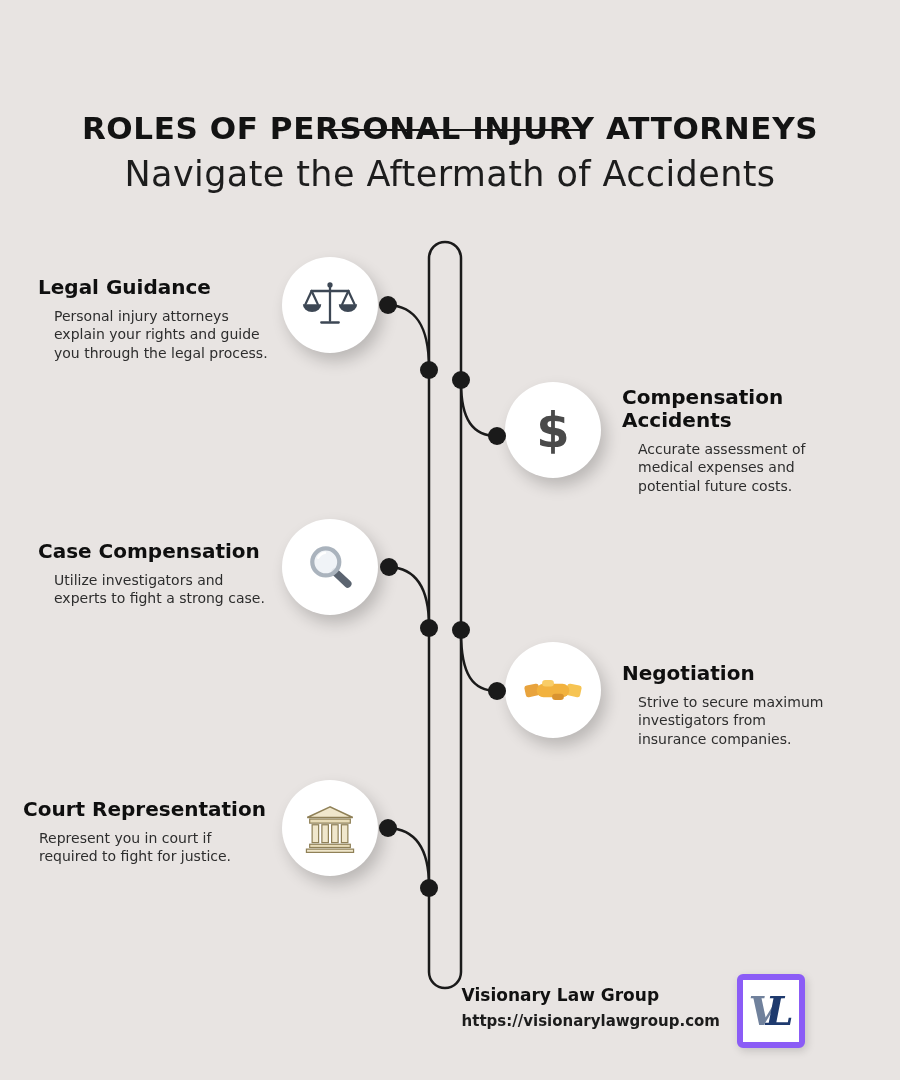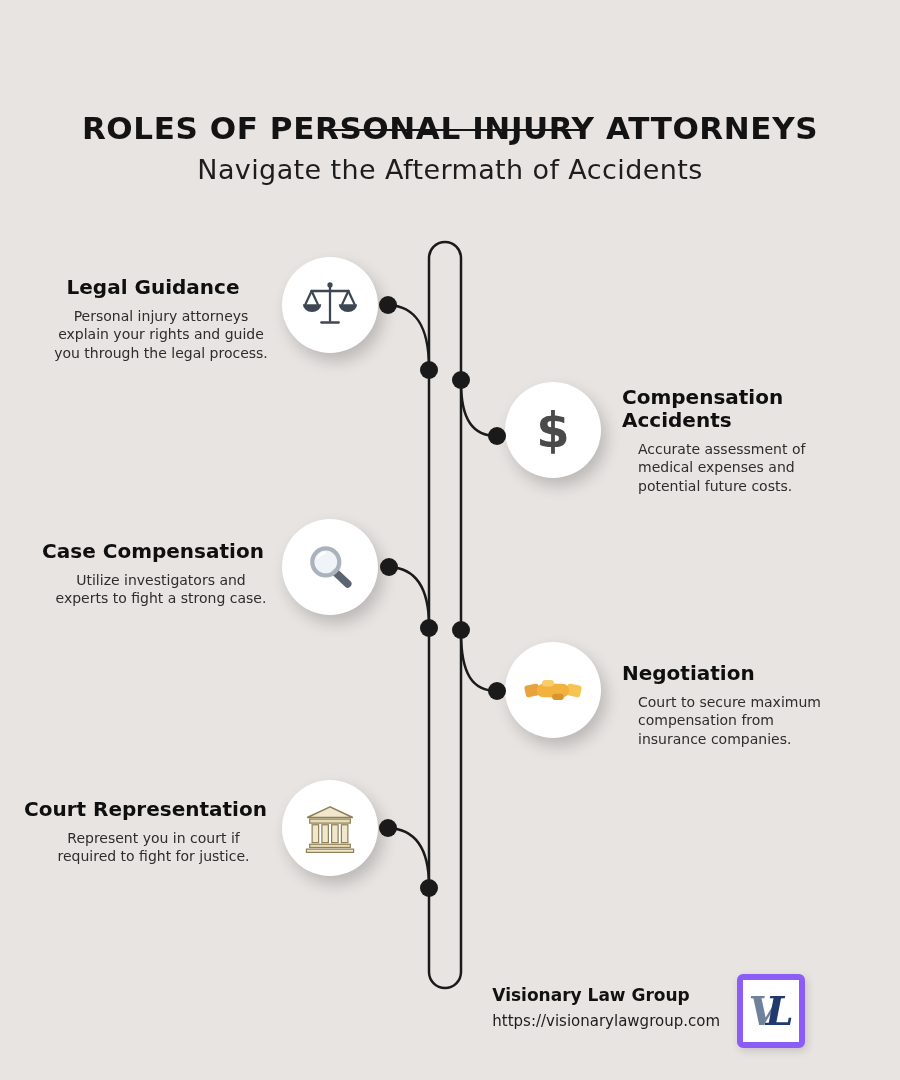--- a/index.html
+++ b/index.html
@@ -14,25 +14,25 @@
     position:absolute; top:68px; left:0; width:100%;
     text-align:center; font-size:31px; font-weight:800;
     letter-spacing:0.6px; color:#131313;margin-top:42px;
   }
   .divider {
     position:absolute; top:129px; left:318px; width:264px; height:2px;
     background:#141414;
   }
   .subtitle {
     position:absolute; top:154px; left:0; width:100%;
-    text-align:center; font-size:27px; font-weight:400; color:#1d1d1d;
+    text-align:center; font-size:35px; font-weight:400; color:#1d1d1d;
     letter-spacing:0.4px;
   }
   .item-text { position:absolute; }
-  .item-text.left  { text-align:center; }
+  .item-text.left  { text-align:left; }
   .item-text.right { text-align:left; }
   .item-title {
     font-size:20px; font-weight:700; color:#0f0f0f; line-height:1.15;
     margin-bottom:8px;
   }
   .item-desc {
     font-size:14px; line-height:1.32; color:#2d2d2d;margin-left:16px;
   }
   .circle {
     position:absolute; width:96px; height:96px; border-radius:50%;
@@ -56,21 +56,21 @@
     position:absolute; left:0; top:0; z-index:3; pointer-events:none;
   }
   .dollar {
     font-size:48px; font-weight:800; color:#4a4a4a; line-height:1;
     font-family:"DejaVu Sans",sans-serif;
   }
   .footer-text {
     position:absolute; right:180px; top:985px; text-align:left; z-index:2;
   }
   .brand { font-size:17px; font-weight:700; color:#111; }
-  .url   { font-size:15px; font-weight:400; color:#1c1c1c; margin-top:7px; }
+  .url   { font-size:15px; font-weight:700; color:#1c1c1c; margin-top:7px; }
   .logo-box {
     position:absolute; left:737px; top:974px; width:68px; height:74px;
     background:#ffffff; border:6px solid #8b5cf6; border-radius:6px;
     box-shadow:2px 3px 8px rgba(0,0,0,0.15);
     display:flex; align-items:center; justify-content:center; z-index:2;
   }
   .logo-vl {
     font-family:"DejaVu Serif","Liberation Serif",serif;
     font-style:italic; font-weight:700; font-size:40px; line-height:1;
   }
@@ -96,21 +96,21 @@
     <div class="item-desc">Accurate assessment of medical expenses and potential future costs.</div>
   </div>
 
   <div class="item-text left t3">
     <div class="item-title">Case Compensation</div>
     <div class="item-desc">Utilize investigators and experts to fight a strong case.</div>
   </div>
 
   <div class="item-text right t4">
     <div class="item-title">Negotiation</div>
-    <div class="item-desc">Court to secure maximum compensation from insurance companies.</div>
+    <div class="item-desc">Strive to secure maximum investigators from insurance companies.</div>
   </div>
 
   <div class="item-text left t5">
     <div class="item-title">Court Representation</div>
     <div class="item-desc">Represent you in court if required to fight for justice.</div>
   </div>
 
   <div class="circle c1">
     <svg width="56" height="56" viewBox="0 0 64 64">
       <g stroke="#3d4754" stroke-width="2.6" fill="none" stroke-linecap="round">

